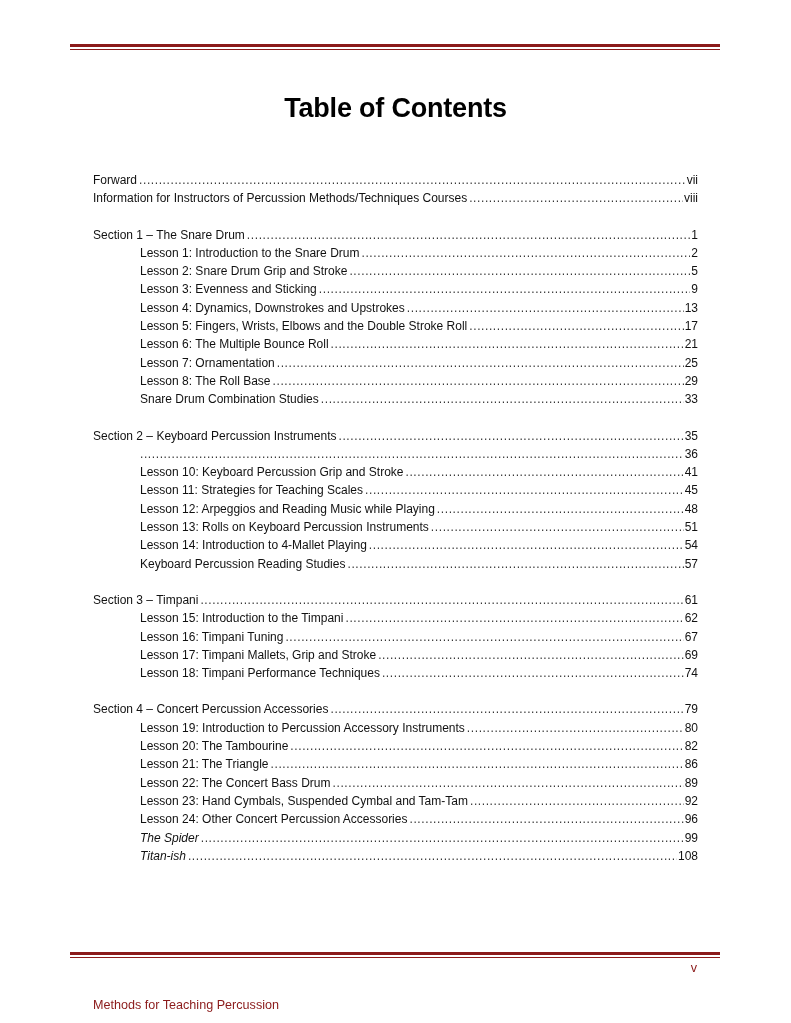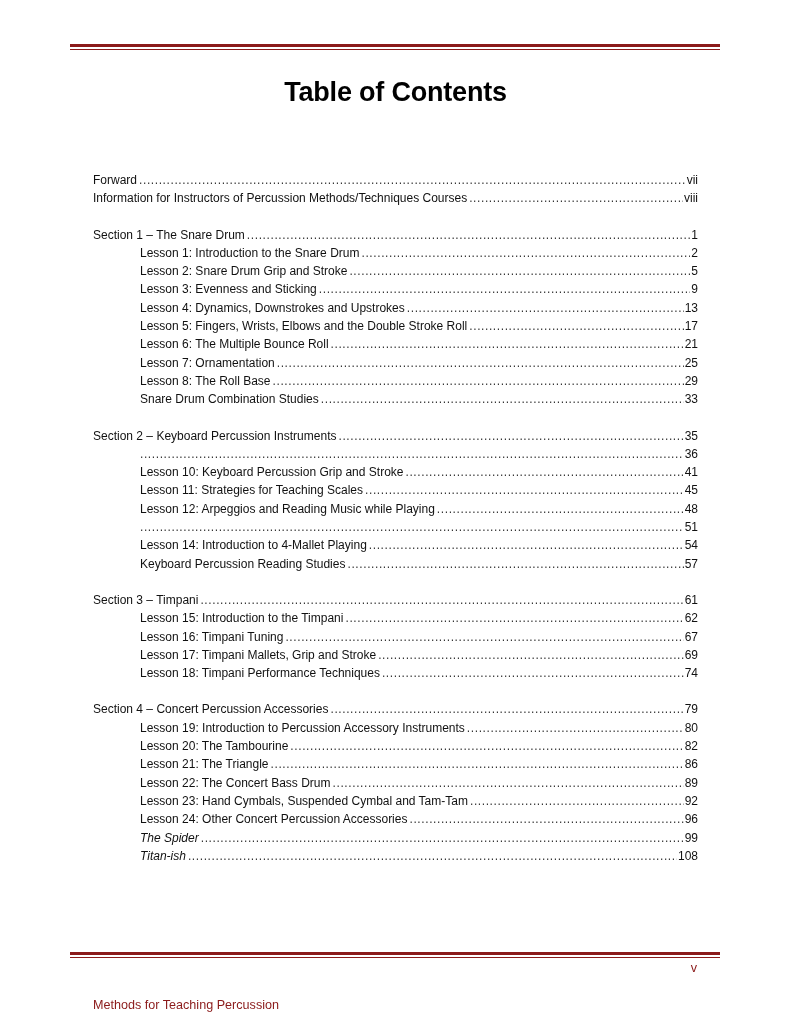--- a/index.html
+++ b/index.html
@@ -7,21 +7,21 @@
     width: 791px; height: 1023px; position: relative; overflow: hidden;
     font-family: "Liberation Sans", "DejaVu Sans", sans-serif;
     color: #111;
   }
   .rule { position: absolute; left: 70px; width: 650px; }
   .rule .thick { height: 3px; background: #8b1a1a; }
   .rule .thin { height: 1px; background: #8b1a1a; margin-top: 2px; }
   #top-rule { top: 44px; }
   #bottom-rule { top: 952px; }
   .title {
-    position: absolute; top: 77px; left: 0; width: 791px; text-align: center;
+    position: absolute; top: 93px; left: 0; width: 791px; text-align: center;
     font-family: "Liberation Sans", sans-serif; font-weight: bold; font-size: 27px; color: #000;
     letter-spacing: -0.2px;
   }
   .toc { position: absolute; left: 93px; top: 171px; width: 605px; font-size: 12px; }
   .entry {
     display: flex; align-items: baseline; height: 18.3px; line-height: 18.3px; white-space: nowrap;
   }
   .entry.lesson { padding-left: 47px; }
   .entry .label { flex: 0 0 auto; padding-right: 2px; }
   .entry .label.italic { font-style: italic; }
@@ -131,20 +131,21 @@
       <span class="label">Lesson 11: Strategies for Teaching Scales</span>
       <span class="leader"></span>
       <span class="page">45</span>
     </div>
     <div class="entry lesson">
       <span class="label">Lesson 12: Arpeggios and Reading Music while Playing</span>
       <span class="leader"></span>
       <span class="page">48</span>
     </div>
     <div class="entry lesson">
+      <span class="label">Lesson 13: Rolls on Keyboard Percussion Instruments</span>
       <span class="leader"></span>
       <span class="page">51</span>
     </div>
     <div class="entry lesson">
       <span class="label">Lesson 14: Introduction to 4-Mallet Playing</span>
       <span class="leader"></span>
       <span class="page">54</span>
     </div>
     <div class="entry lesson">
       <span class="label">Keyboard Percussion Reading Studies</span>

